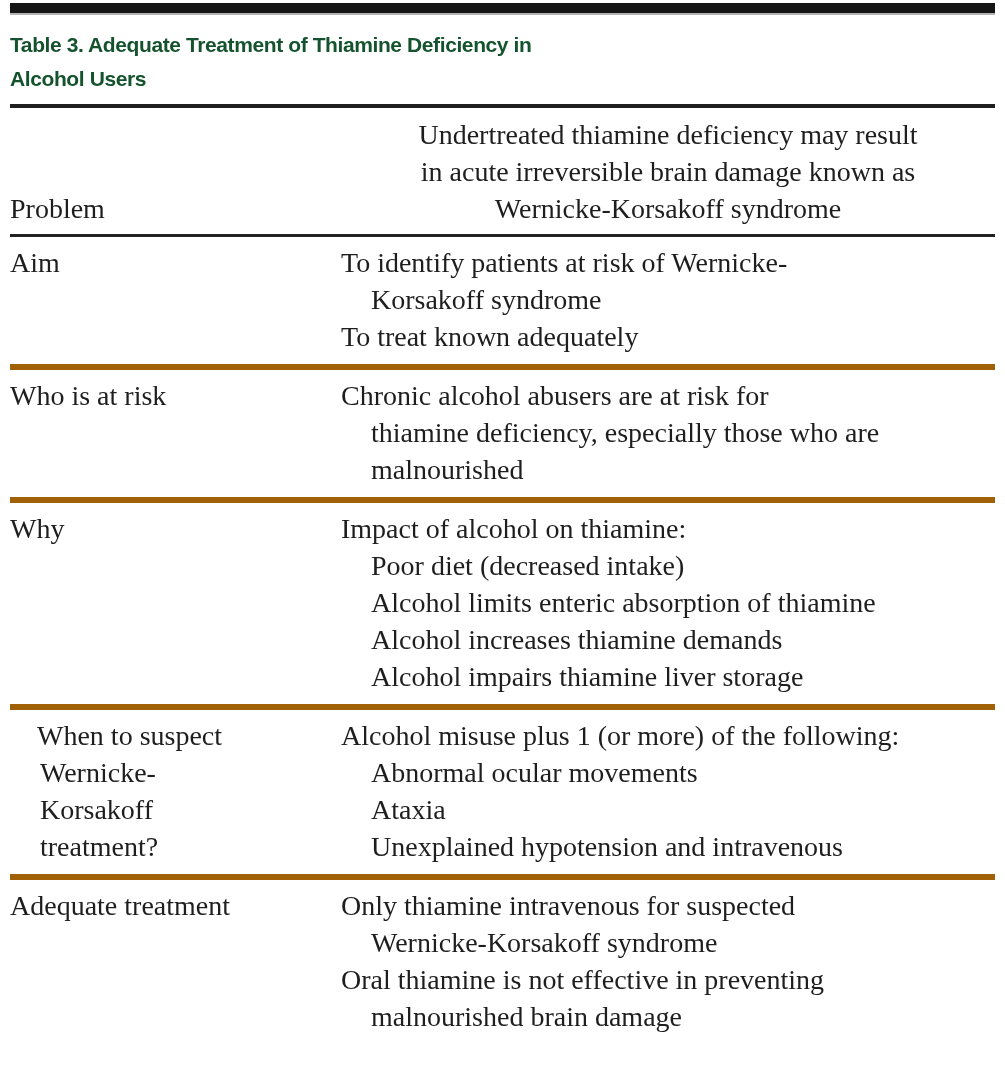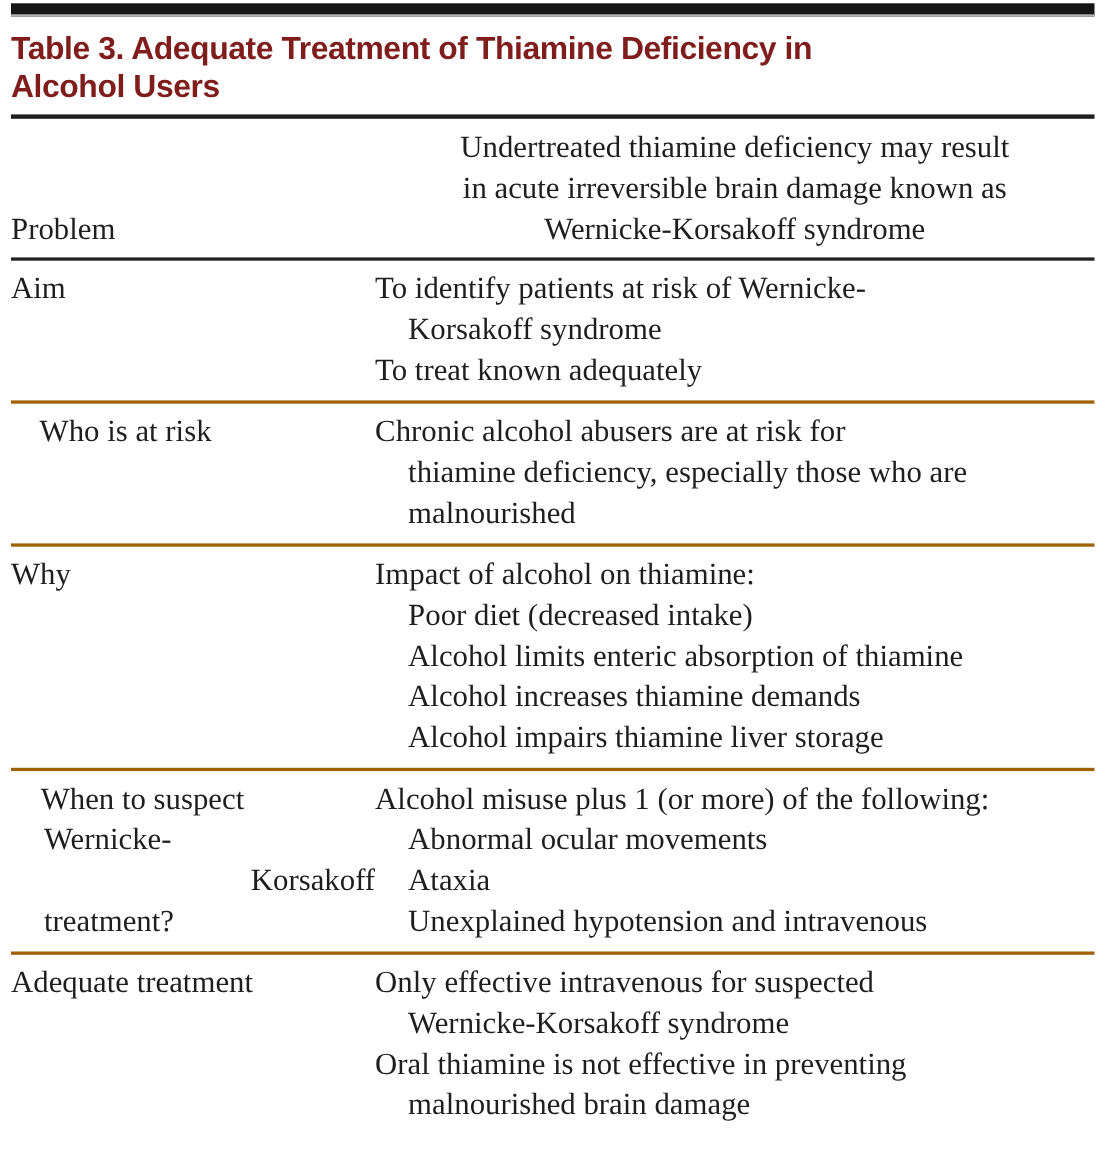--- a/index.html
+++ b/index.html
@@ -18,24 +18,24 @@
   }
   .top-bar {
     height: 10px;
     background: #151515;
     border-bottom: 2px solid #b3b3b3;
   }
   .title {
     margin: 13px 0 8px 0;
     font-family: "Liberation Sans", sans-serif;
     font-weight: 700;
-    font-size: 29px;
+    font-size: 21px;
     line-height: 34px;
     letter-spacing: -0.4px;
-    color: #7f1d1d;
+    color: #14532d;
   }
   .title .tline { display: block; white-space: nowrap; }
   .rule-title {
     height: 4px;
     background: #1f1f1f;
   }
   
   .grid-row {
     display: grid;
     grid-template-columns: 331px 1fr;
@@ -55,21 +55,21 @@
   }
   .thead .pcol {
     display: flex;
     flex-direction: column;
     justify-content: flex-end;
   }
   .thead .dcol { text-align: center; }
   
   .trow {
     padding: 7px 0 9px 0;
-    border-bottom: 3px solid #a16207;
+    border-bottom: 6px solid #a16207;
   }
   .trow:last-child { border-bottom: none; }
 </style>
 </head>
 <body>
 
 <div class="figure">
 
   <div class="top-bar"></div>
 
@@ -97,21 +97,21 @@
           <div class="line" style="padding-left: 0px;">Aim</div>
         </div>
         <div class="cell">
           <div class="line" style="padding-left: 0px;">To identify patients at risk of Wernicke-</div>
           <div class="line" style="padding-left: 30px;">Korsakoff syndrome</div>
           <div class="line" style="padding-left: 0px;">To treat known adequately</div>
         </div>
       </div>
       <div class="trow grid-row serif">
         <div class="cell">
-          <div class="line" style="padding-left: 0px; margin-left: 26px;">Who is at risk</div>
+          <div class="line" style="padding-left: 0px;">Who is at risk</div>
         </div>
         <div class="cell">
           <div class="line" style="padding-left: 0px;">Chronic alcohol abusers are at risk for</div>
           <div class="line" style="padding-left: 30px;">thiamine deficiency, especially those who are</div>
           <div class="line" style="padding-left: 30px;">malnourished</div>
         </div>
       </div>
       <div class="trow grid-row serif">
         <div class="cell">
           <div class="line" style="padding-left: 0px;">Why</div>
@@ -121,36 +121,36 @@
           <div class="line" style="padding-left: 30px;">Poor diet (decreased intake)</div>
           <div class="line" style="padding-left: 30px;">Alcohol limits enteric absorption of thiamine</div>
           <div class="line" style="padding-left: 30px;">Alcohol increases thiamine demands</div>
           <div class="line" style="padding-left: 30px;">Alcohol impairs thiamine liver storage</div>
         </div>
       </div>
       <div class="trow grid-row serif">
         <div class="cell">
           <div class="line" style="padding-left: 0px; margin-left: 27px;">When to suspect</div>
           <div class="line" style="padding-left: 30px;">Wernicke-</div>
-          <div class="line" style="padding-left: 30px; text-align: right;">Korsakoff</div>
+          <div class="line" style="padding-left: 30px;">Korsakoff</div>
           <div class="line" style="padding-left: 30px;">treatment?</div>
         </div>
         <div class="cell">
           <div class="line" style="padding-left: 0px;">Alcohol misuse plus 1 (or more) of the following:</div>
           <div class="line" style="padding-left: 30px;">Abnormal ocular movements</div>
           <div class="line" style="padding-left: 30px;">Ataxia</div>
           <div class="line" style="padding-left: 30px;">Unexplained hypotension and intravenous</div>
         </div>
       </div>
       <div class="trow grid-row serif">
         <div class="cell">
           <div class="line" style="padding-left: 0px;">Adequate treatment</div>
         </div>
         <div class="cell">
-          <div class="line" style="padding-left: 0px;">Only effective intravenous for suspected</div>
+          <div class="line" style="padding-left: 0px;">Only thiamine intravenous for suspected</div>
           <div class="line" style="padding-left: 30px;">Wernicke-Korsakoff syndrome</div>
           <div class="line" style="padding-left: 0px;">Oral thiamine is not effective in preventing</div>
           <div class="line" style="padding-left: 30px;">malnourished brain damage</div>
         </div>
       </div>
     </div>
 
 </div>
 
 </body></html>

